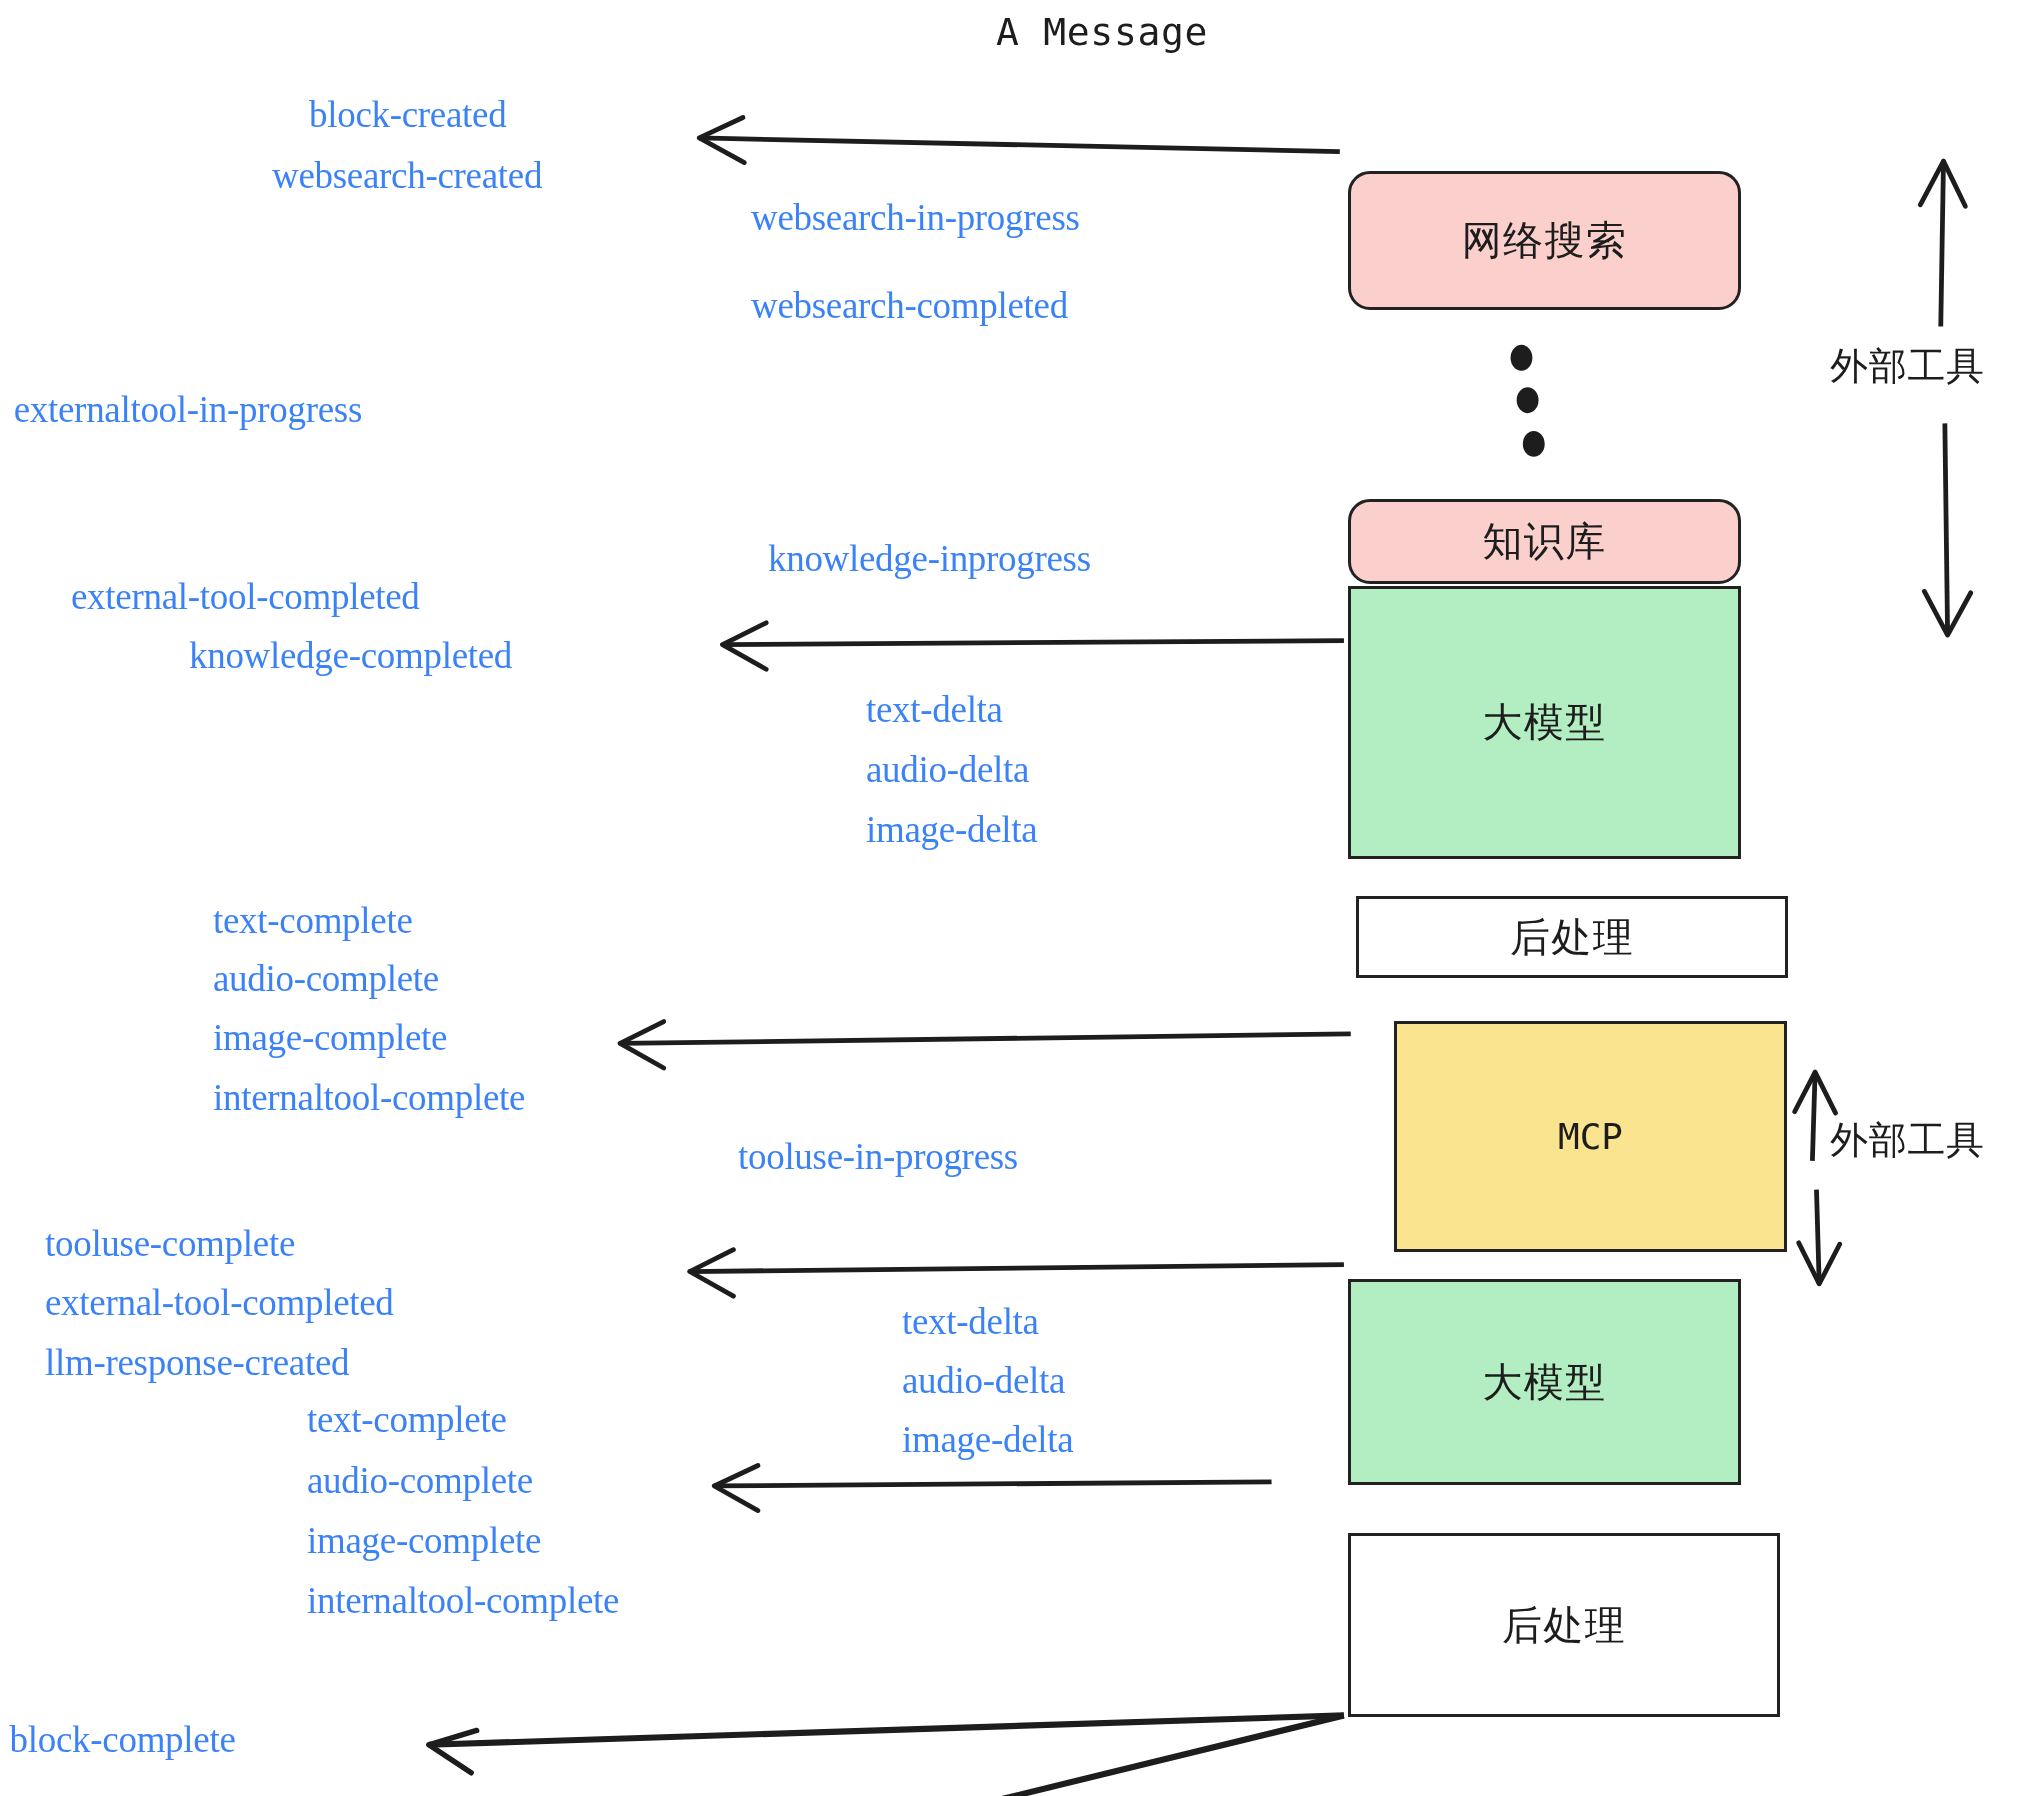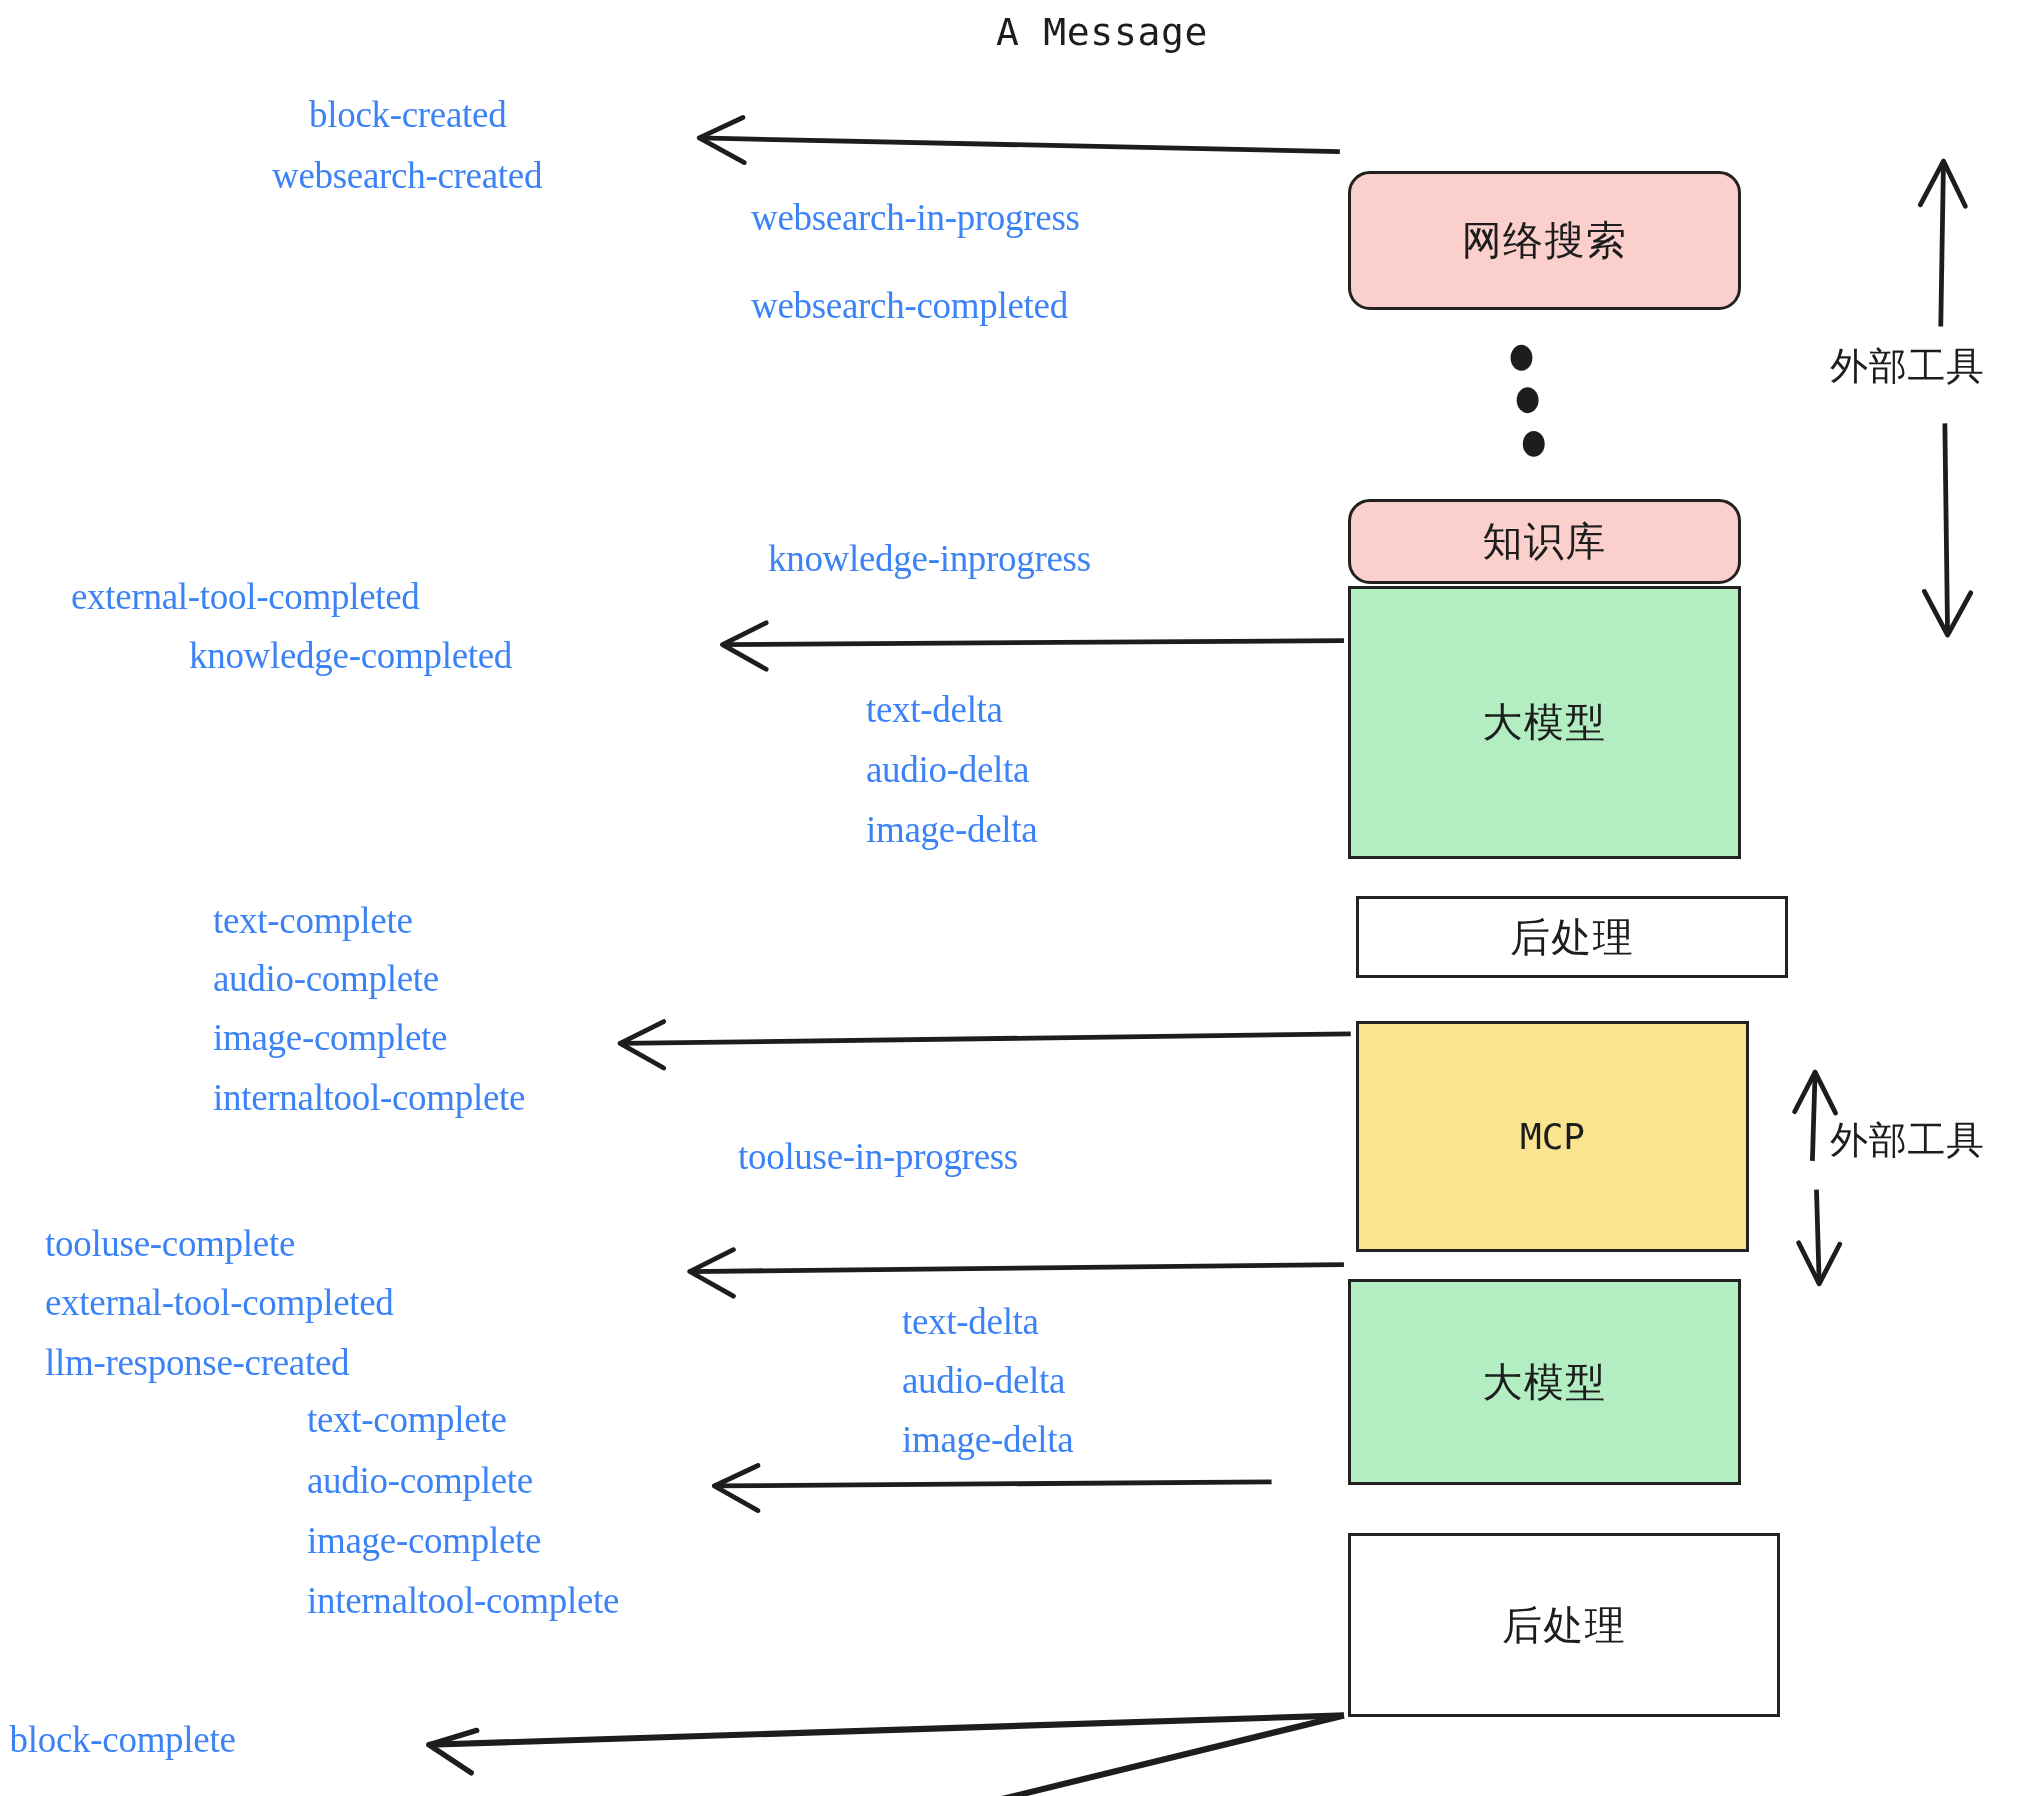--- a/index.html
+++ b/index.html
@@ -44,21 +44,21 @@
     display: flex;
     align-items: center;
     justify-content: center;
     font-family: "DejaVu Sans", "Liberation Sans", sans-serif;
     font-size: 40px;
     color: #1d1d1d;
     letter-spacing: 1.4px;
   }
   .box.pink   { background: #fbcfcc; border-radius: 22px; }
   .box.green  { background: #b3eec2; }
-  .box.yellow { background: #fae48f; }
+  .box.yellow { background: #fae48f; margin-left: 38px; }
   .box.white  { background: #ffffff; }
   .box.mcp {
     font-family: "DejaVu Sans Mono", "Liberation Mono", monospace;
     font-size: 36px;
     letter-spacing: 0;
   }
   
   .sidelabel {
     position: absolute;
     font-family: "DejaVu Sans", "Liberation Sans", sans-serif;
@@ -86,20 +86,21 @@
   <div class="title" style="left:984px; top:9.6px;margin-left:12px;">A Message</div>
 
   <div class="evt" style="left:309px; top:96px;">block-created</div>
 
   <div class="evt" style="left:272px; top:157px;">websearch-created</div>
 
   <div class="evt" style="left:751px; top:199px;">websearch-in-progress</div>
 
   <div class="evt" style="left:751px; top:287px;">websearch-completed</div>
 
+  <div class="evt" style="left:13.7px; top:391px;">externaltool-in-progress</div>
 
   <div class="evt" style="left:768px; top:540px;">knowledge-inprogress</div>
 
   <div class="evt" style="left:71px; top:578px;">external-tool-completed</div>
 
   <div class="evt" style="left:189px; top:637px;">knowledge-completed</div>
 
   <div class="evt" style="left:866px; top:691px;">text-delta</div>
   <div class="evt" style="left:866px; top:751px;">audio-delta</div>
   <div class="evt" style="left:866px; top:811px;">image-delta</div>

